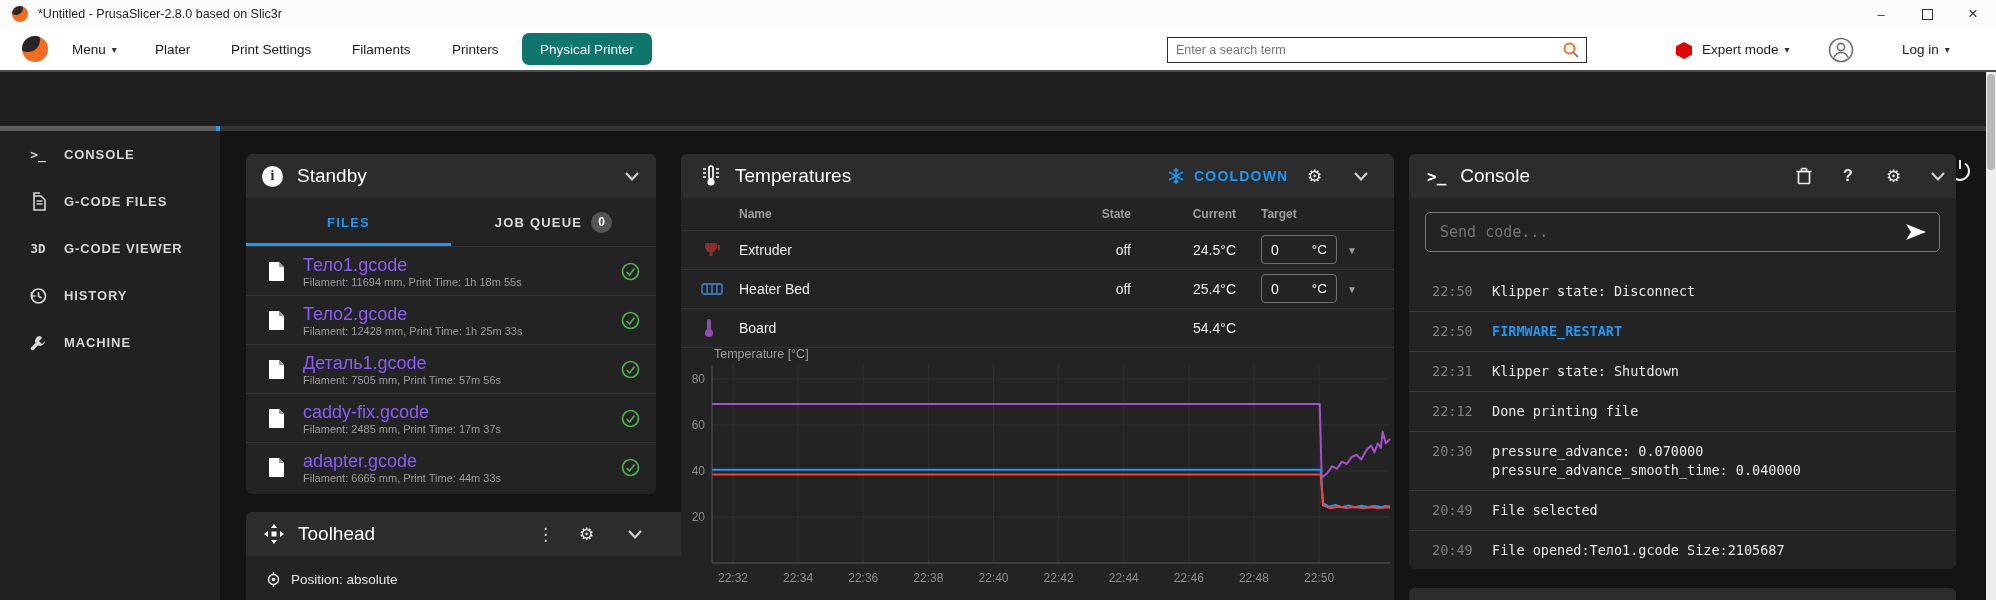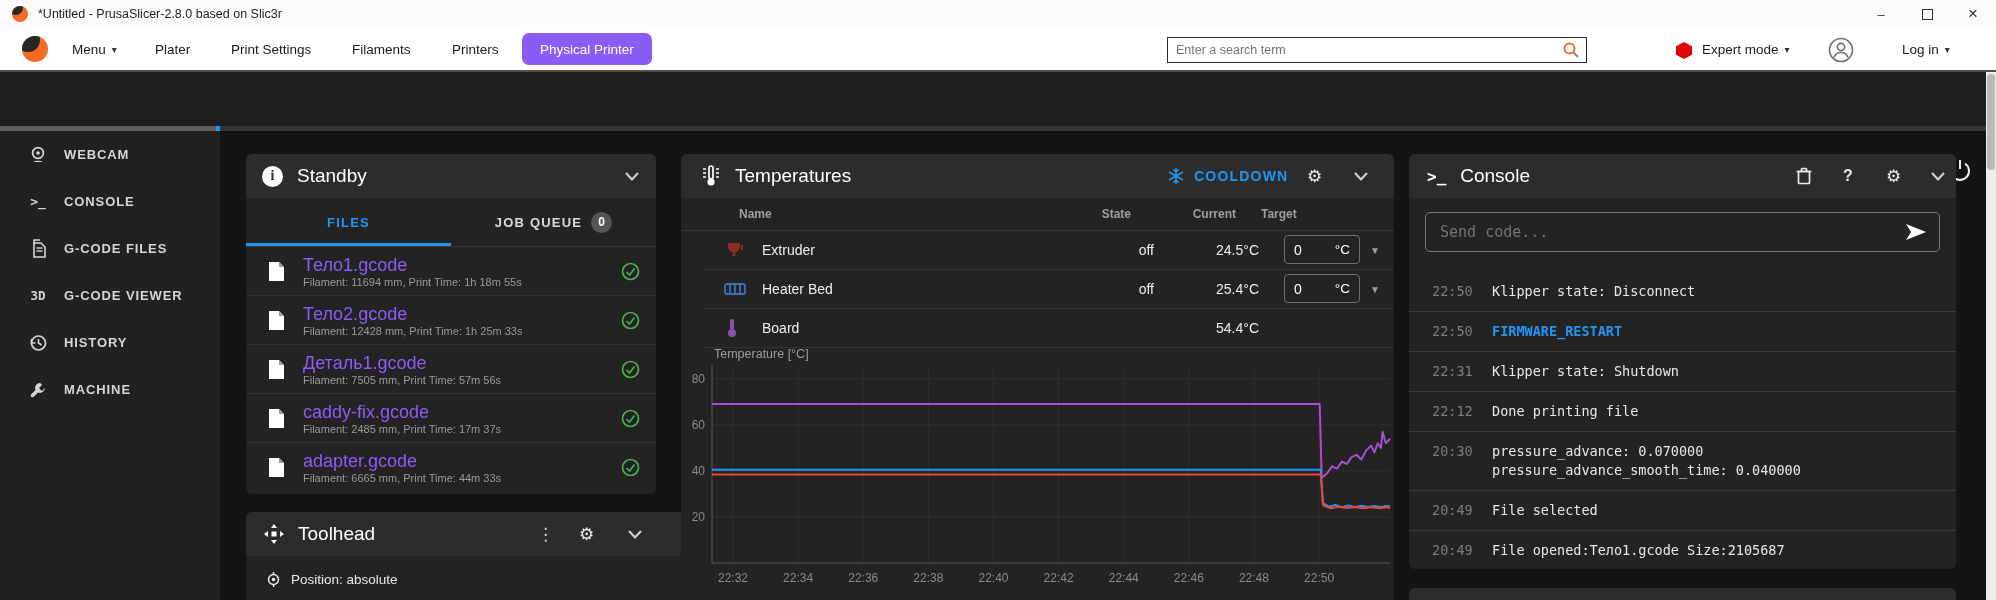--- a/index.html
+++ b/index.html
@@ -13,21 +13,21 @@
   .win-btn{width:46px;height:28px;display:flex;align-items:center;justify-content:center;color:#333;font-size:13px;}
   #win-controls{position:absolute;right:0;top:0;display:flex;}
   .max-glyph{width:9px;height:9px;border:1px solid #333;}
   .close-glyph{font-size:17px;line-height:10px;}
   
   #menubar{left:0;top:28px;width:1996px;height:44px;background:#ffffff;border-bottom:2px solid #4d4d4d;box-sizing:border-box;}
   .mb-item{position:absolute;top:0;height:42px;display:flex;align-items:center;font-size:13.5px;color:#1a1a1a;white-space:nowrap;}
   .caret{font-size:10px;color:#333;margin-left:6px;}
   #ps-logo{left:22px;top:8px;width:26px;height:26px;border-radius:50%;background:#f46b24;position:absolute;overflow:hidden;}
   #ps-logo:before{content:"";position:absolute;left:-6px;top:-8px;width:24px;height:24px;background:#262626;border-radius:50%;}
-  #pp-pill{position:absolute;left:522px;top:5px;height:32px;padding:0 18px;background:#8b5cf6;border-radius:7px;color:#fff;font-size:13.5px;display:flex;align-items:center;}
+  #pp-pill{position:absolute;left:522px;top:5px;height:32px;padding:0 18px;background:#0f766e;border-radius:7px;color:#fff;font-size:13.5px;display:flex;align-items:center;}
   #search-wrap{position:absolute;left:1167px;top:9px;width:420px;height:26px;border:1px solid #2b2b2b;box-sizing:border-box;display:flex;align-items:center;background:#fff;}
   #search-wrap input{flex:1;border:0;outline:0;font-size:12.5px;color:#222;padding:0 8px;font-family:inherit;background:transparent;}
   #mode-hex{position:absolute;left:1676px;top:14px;width:16px;height:17px;background:#e00505;clip-path:polygon(50% 0,100% 25%,100% 75%,50% 100%,0 75%,0 25%);}
   #avatar{position:absolute;left:1828px;top:9px;width:26px;height:26px;}
   
   #msbar{left:0;top:72px;width:1996px;height:54px;background:#1e1e1e;}
   #hamburger{position:absolute;left:22px;top:90px;width:25px;height:17px;cursor:pointer;}
   #hamburger span{display:block;height:3px;background:#ededed;margin-bottom:4px;border-radius:1px;}
   #printer-name{position:absolute;left:112px;top:85px;font-size:23px;font-weight:bold;color:#fff;letter-spacing:0.5px;}
   .hbtn{position:absolute;top:72px;height:54px;display:flex;align-items:center;font-size:14.5px;font-weight:bold;letter-spacing:1px;white-space:nowrap;}
@@ -56,21 +56,21 @@
   .tab{flex:1;display:flex;align-items:center;justify-content:center;font-size:13px;font-weight:bold;letter-spacing:1.2px;color:#dcdcdc;cursor:pointer;}
   #files-underline{position:absolute;left:0;bottom:0;width:205px;height:3px;}
   .badge{width:21px;height:21px;border-radius:50%;background:#555;color:#fff;font-size:12px;display:flex;align-items:center;justify-content:center;margin-left:9px;letter-spacing:0;}
   .frow{height:48px;border-bottom:1px solid #323232;display:flex;align-items:center;cursor:pointer;}
   .frow .fname{font-size:18px;color:#8b5cf6;line-height:1.25;}
   .frow .fmeta{font-size:11px;color:#9a9a9a;}
   .ficon{margin:0 18px 0 22px;}
   .fcheck{margin-left:auto;margin-right:16px;}
   
   .tcolhead{height:32px;border-bottom:1px solid #363636;position:relative;color:#9e9e9e;font-size:12px;font-weight:bold;}
-  .trow{height:38px;border-bottom:1px solid #323232;position:relative;color:#ededed;font-size:14px;margin-left:23px;}
+  .trow{height:38px;border-bottom:1px solid #323232;position:relative;color:#ededed;font-size:14px;}
   .tcell{position:absolute;top:0;height:100%;display:flex;align-items:center;}
   .tinput{position:absolute;left:580px;top:4px;width:76px;height:29px;border:1px solid #6e6e6e;border-radius:4px;display:flex;align-items:center;box-sizing:border-box;}
   .tinput input{width:34px;background:transparent;border:0;outline:0;color:#fff;font-size:14px;padding-left:9px;font-family:inherit;}
   .tinput .unit{margin-left:auto;padding-right:9px;font-size:13.5px;color:#fff;}
   .tdrop{position:absolute;left:666px;top:14px;color:#9e9e9e;font-size:10px;cursor:pointer;}
   .grid{stroke:#2f2f2f;stroke-width:1;}
   .axis{stroke:#565656;stroke-width:1;}
   .ytick{font:12px "Liberation Sans",sans-serif;fill:#8b8b8b;text-anchor:end;}
   .xtick{font:12px "Liberation Sans",sans-serif;fill:#8b8b8b;text-anchor:middle;}
   .ctitle{font:12.5px "Liberation Sans",sans-serif;fill:#9e9e9e;}
@@ -175,30 +175,20 @@
         <path d="M7 5.5 a9 9 0 1 0 10 0" fill="none" stroke="#ececec" stroke-width="2"></path>
         <line x1="12" y1="2" x2="12" y2="11" stroke="#ececec" stroke-width="2"></line>
       </svg>
   </div>
 
   <div id="hstrip" class="abs"></div>
   <div id="hthumb" class="abs"></div>
   <div id="active-bar" class="abs" style="background: rgb(33, 150, 243);"></div>
 
   <div id="sidebar" class="abs">
-    <div class="side-item">
-      <span class="s-icon">
-          <svg width="18" height="18" viewBox="0 0 18 18">
-            <circle cx="9" cy="7" r="5.4" fill="none" stroke="#d6d6d6" stroke-width="1.7"></circle>
-            <circle cx="9" cy="7" r="1.8" fill="#d6d6d6"></circle>
-            <path d="M4 16 a7 4 0 0 1 10 0" fill="#d6d6d6"></path>
-          </svg>
-        </span>
-      <span class="s-label">WEBCAM</span>
-    </div>
     <div class="side-item">
       <span class="s-icon mono" style="font-weight:bold;font-size:13px;">&gt;_</span>
       <span class="s-label">CONSOLE</span>
     </div>
     <div class="side-item">
       <span class="s-icon">
           <svg width="17" height="19" viewBox="0 0 17 19">
             <path d="M4 4 h7 l4 4 v10 h-11 z" fill="none" stroke="#d6d6d6" stroke-width="1.6"></path>
             <path d="M4 4 v-3 h6" fill="none" stroke="#d6d6d6" stroke-width="1.6"></path>
             <line x1="6.5" y1="9" x2="12.5" y2="9" stroke="#d6d6d6" stroke-width="1.4"></line>

